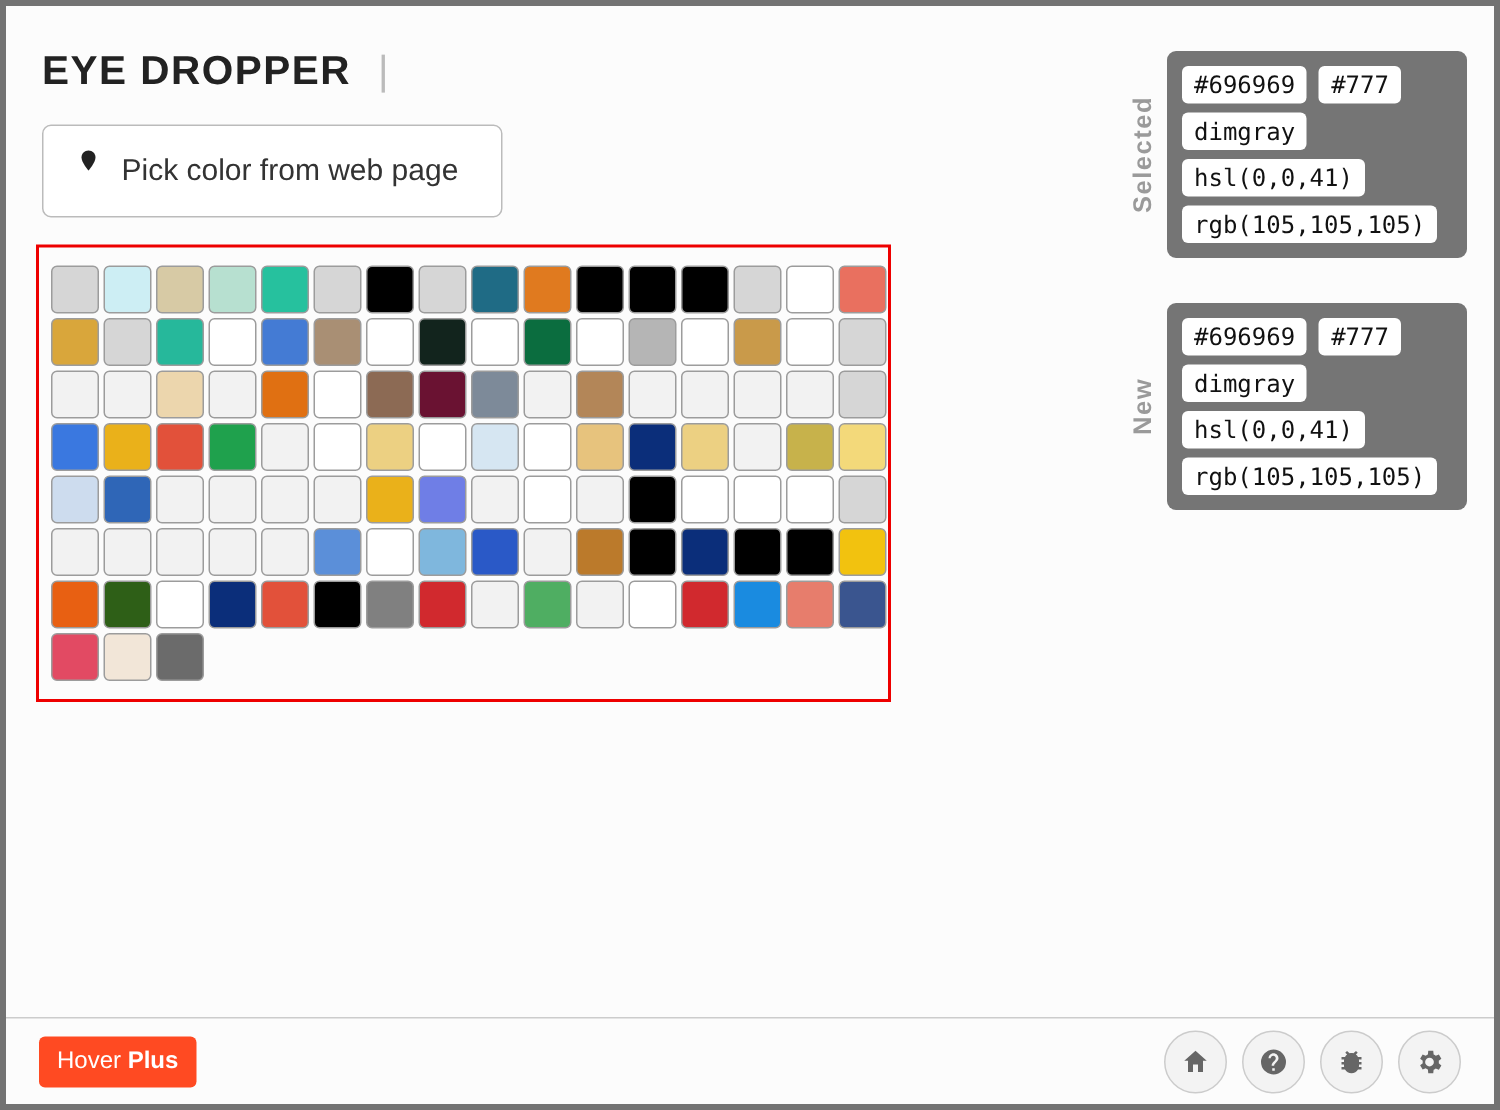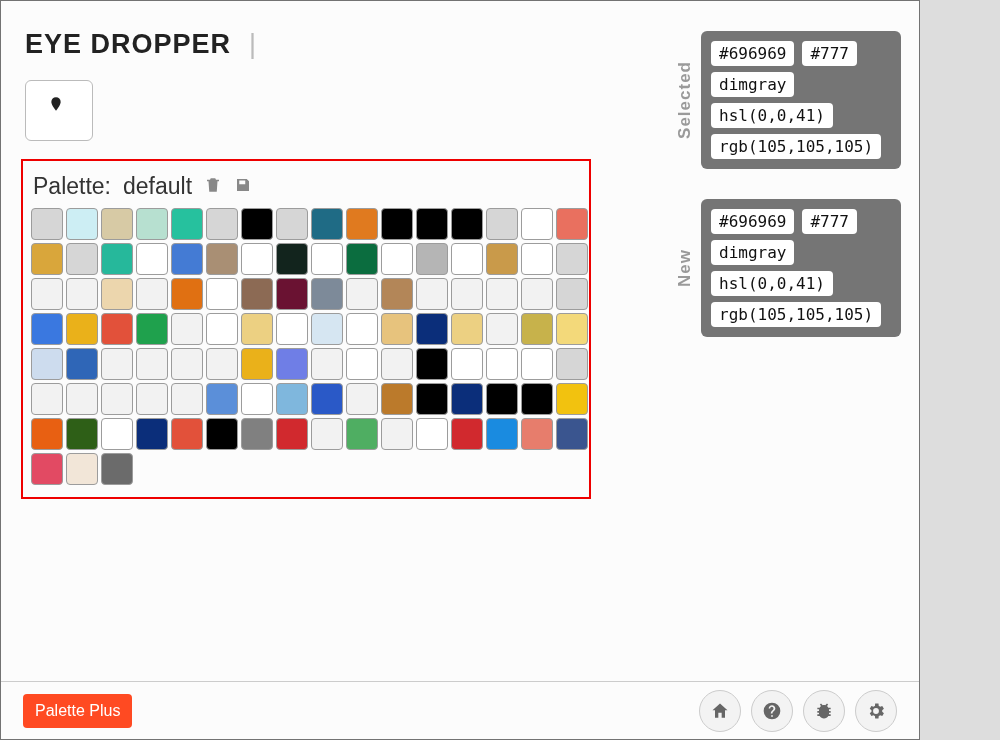--- a/index.html
+++ b/index.html
@@ -7,24 +7,24 @@
     --text:#444;
     --accent:#157efb;
     --accent2:#ff5533;
     --border:#bbb;
     --panel-gray:#757575;
     --light:#fff;
   }
   *{box-sizing:border-box;font-family:"Segoe UI","Helvetica Neue",Arial,sans-serif}
   body{margin:0;background:#ddd;}
   .window{
-    width:920px;height:740px;
+    width:1000px;height:740px;
     background:var(--bg);
     position:relative;
-    border:1px solid #737373;
+    border:4px solid #737373;
     overflow:hidden;
   }
   .header{
     display:flex;
     align-items:center;
     padding:28px 24px 8px 24px;
     gap:18px;
     font-size:27px;
     font-weight:700;
     letter-spacing:1px;
@@ -94,21 +94,21 @@
   }
   .unlock{
     background:#ff4a22;
     color:#fff;
     font-size:16px;
     border:none;
     border-radius:4px;
     padding:8px 12px;
     cursor:pointer;
   }
-  .unlock b{font-weight:400}
+  .unlock b{font-weight:700}
   .footer-icons{
     margin-left:auto;
     display:flex;
     gap:10px;
   }
   .circ-btn{
     width:42px;height:42px;
     border:1px solid #ccc;
     border-radius:50%;
     background:#f3f3f3;
@@ -163,37 +163,24 @@
     <span class="tab-eye">EYE DROPPER</span>
     <span class="sep">|</span>
   </div>
 
   <button class="pick-btn">
     <span>
       <svg viewBox="0 0 24 32">
           <path d="M12 0C8 0 5 3 5 7c0 5 7 13 7 13s7-8 7-13c0-4-3-7-7-7z"></path>
         </svg>
     </span>
+    <span>Pick color from web page</span>
   </button>
 
   <div class="palette-box">
-    <div class="palette-title">
-      <span>Palette:</span>
-      <span>default</span>
-      <span class="icon-btn">
-        <svg viewBox="0 0 24 24">
-            <path d="M6 7h12l-1 14H7L6 7zm3-4h6l1 2H8l1-2zM4 5h16v2H4z"></path>
-          </svg>
-      </span>
-      <span class="icon-btn">
-        <svg viewBox="0 0 24 24">
-            <path d="M4 4h13l3 3v13H4V4zm3 2v5h8V6H7zm1 8h8v4H8v-4z"></path>
-          </svg>
-      </span>
-    </div>
     <div class="swatch-grid" id="swatch-grid">
         <div class="swatch" style="background: rgb(214, 214, 214);"></div>
         <div class="swatch" style="background: rgb(205, 238, 244);"></div>
         <div class="swatch" style="background: rgb(215, 202, 165);"></div>
         <div class="swatch" style="background: rgb(183, 224, 208);"></div>
         <div class="swatch" style="background: rgb(38, 193, 158);"></div>
         <div class="swatch" style="background: rgb(214, 214, 214);"></div>
         <div class="swatch" style="background: rgb(0, 0, 0);"></div>
         <div class="swatch" style="background: rgb(214, 214, 214);"></div>
         <div class="swatch" style="background: rgb(31, 107, 133);"></div>
@@ -332,21 +319,21 @@
         <span class="chip">dimgray</span>
         <span class="chip">hsl(0,0,41)</span>
         <span class="chip">rgb(105,105,105)</span>
       </div>
     </div>
   </div>
 
   
   <div class="footer">
     <button class="unlock">
-      <span>Palette </span><b>Plus</b>
+      <span>Hover </span><b>Plus</b>
     </button>
     <div class="footer-icons">
       <div class="circ-btn">
         <svg viewBox="0 0 24 24">
             <path d="M12 3l9 8h-3v9h-4v-6H10v6H6v-9H3z"></path>
           </svg>
       </div>
       <div class="circ-btn">
         <svg viewBox="0 0 24 24">
             <path d="M12 2a10 10 0 100 20 10 10 0 000-20zm1 17h-2v-2h2v2zm1.6-7.2l-.9.9c-.7.7-1.2 1.3-1.2 2.3h-2c0-1.5.7-2.5 1.5-3.3l1.2-1.2c.4-.4.6-.9.6-1.5 0-1.1-.9-2-2-2s-2 .9-2 2H8c0-2.2 1.8-4 4-4s4 1.8 4 4c0 .9-.4 1.8-1.4 2.8z"></path>

